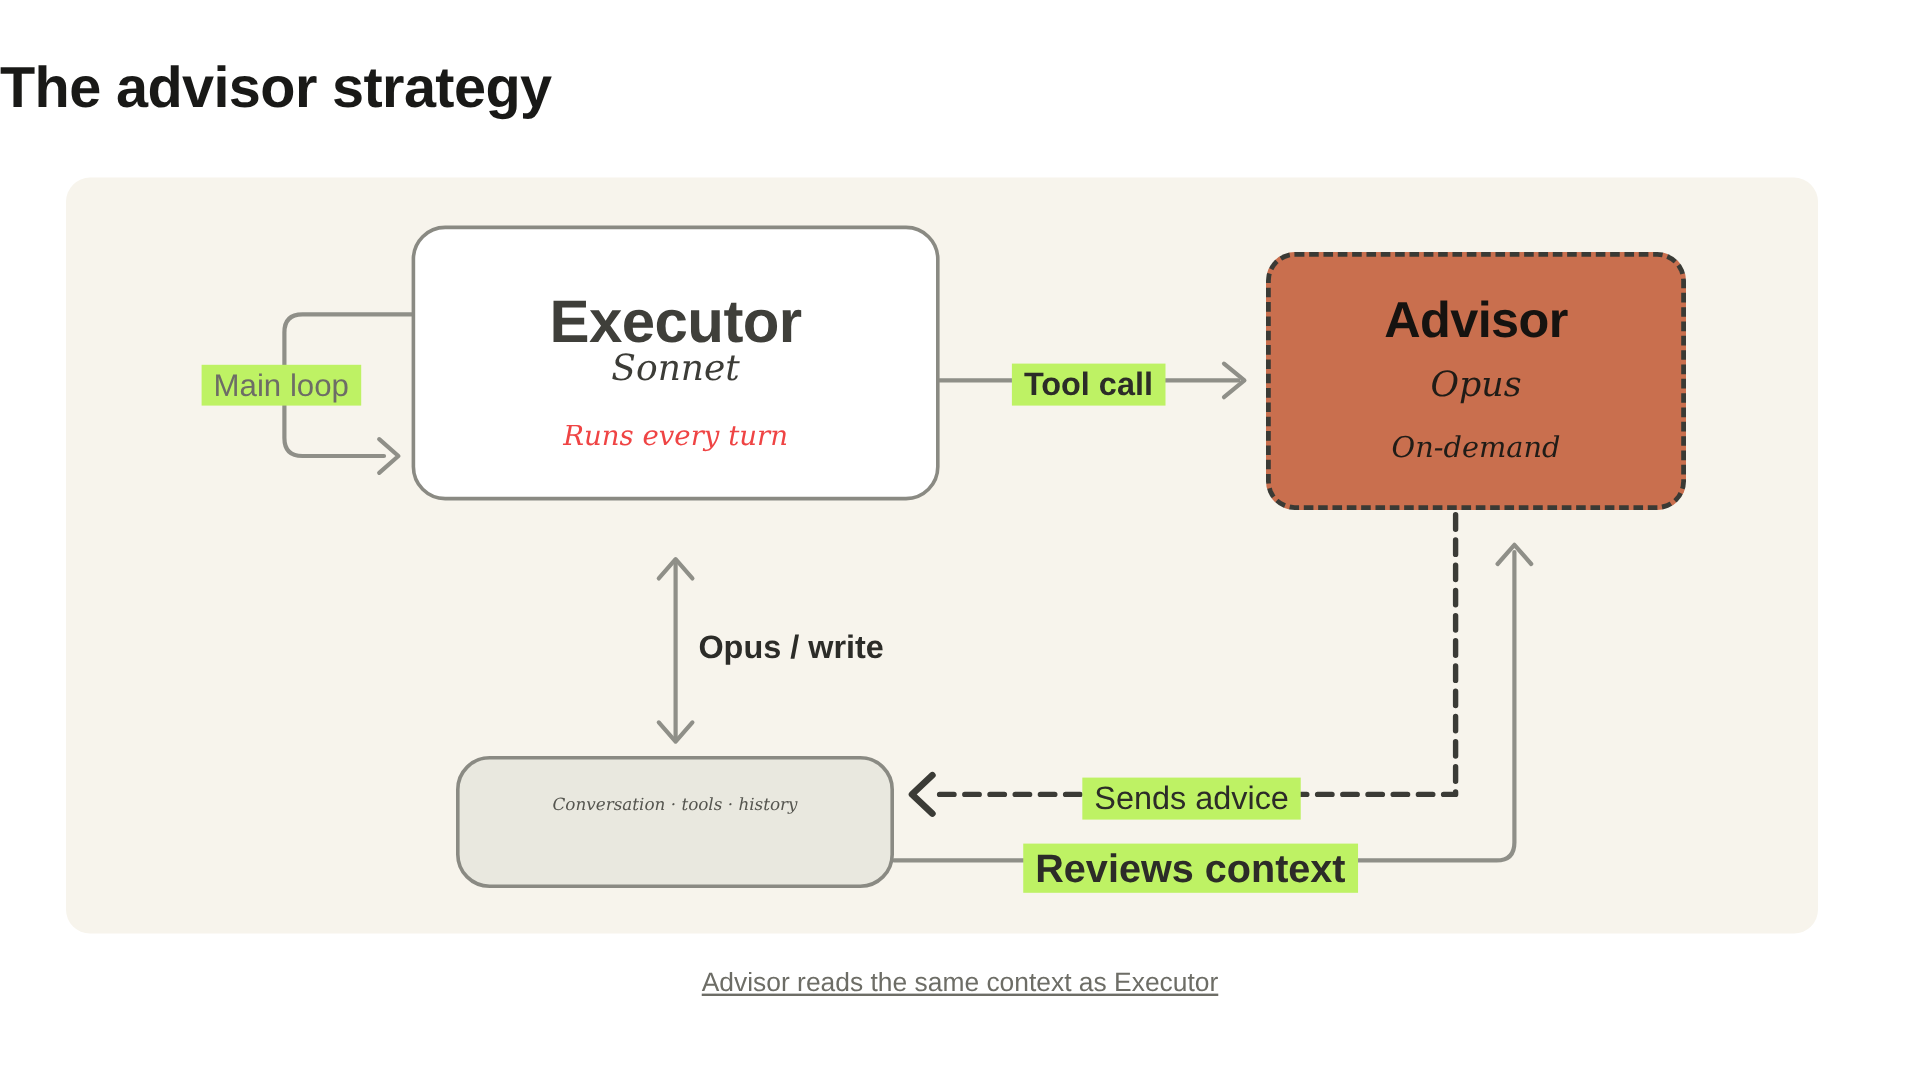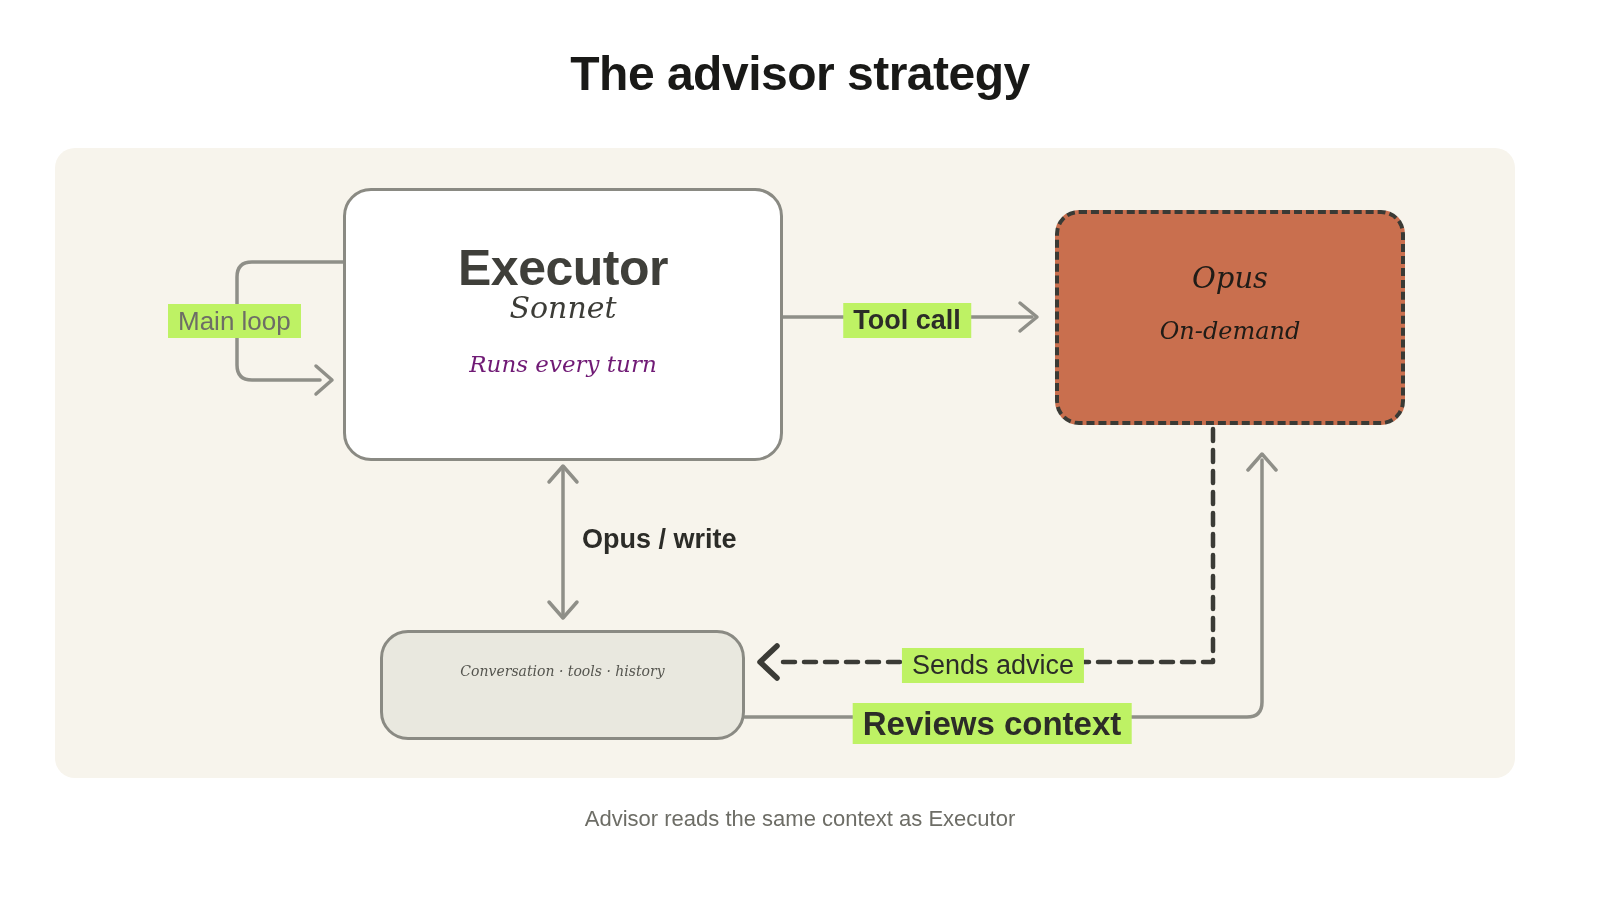--- a/index.html
+++ b/index.html
@@ -2,37 +2,37 @@
 <html><head>
 <meta charset="utf-8">
 <style>
   html,body{margin:0;padding:0;background:#ffffff;}
   .stage{
     position:relative;width:1600px;height:900px;overflow:hidden;
     font-family:"Liberation Sans",sans-serif;background:#ffffff;
   }
   .title{
     position:absolute;left:0;top:46px;width:1600px;margin:0;
-    text-align:center;font-size:48px;font-weight:600;color:#191917;
+    font-size:48px;font-weight:600;color:#191917;
     letter-spacing:-0.5px;
   }
   .panel{
     position:absolute;left:55px;top:148px;width:1460px;height:630px;
     background:#f7f4ec;border-radius:20px;z-index:0;
   }
   .wires{position:absolute;left:0;top:0;width:1600px;height:900px;z-index:1;pointer-events:none;}
   .node{position:absolute;z-index:2;box-sizing:border-box;display:flex;flex-direction:column;align-items:center;text-align:center;}
   .executor{
-    left:343px;top:188px;width:440px;height:273px;background:#ffffff;
+    left:343px;top:188px;width:440px;height:229px;background:#ffffff;
     border:3px solid #8a8a83;border-radius:28px;padding-top:52px;
   }
   .executor-title{font-size:50px;font-weight:700;color:#3f3f3a;line-height:1;letter-spacing:-0.5px;}
   .serif{font-family:"DejaVu Serif","Liberation Serif",serif;font-style:italic;}
   .executor-sub{font-size:30px;color:#3c3c37;line-height:1;}
-  .executor-note{font-size:23px;color:#701a75;margin-top:30px;line-height:1;}
+  .executor-note{font-size:23px;color:#ef4444;margin-top:30px;line-height:1;}
   .advisor{
     left:1055px;top:210px;width:350px;height:215px;background:#c96f4e;
     border:4px dashed #3a3a35;border-radius:24px;padding-top:32px;
   }
   .advisor-title{font-size:42px;font-weight:700;color:#161310;line-height:1;letter-spacing:-0.5px;}
   .advisor-sub{font-size:29px;color:#201c17;margin-top:18px;line-height:1;}
   .advisor-note{font-size:24px;color:#201c17;margin-top:26px;line-height:1;}
   .shared{
     left:380px;top:630px;width:365px;height:110px;background:#e9e8df;
     border:3px solid #8a8a83;border-radius:28px;padding-top:23px;
@@ -41,21 +41,21 @@
   .shared-sub{font-size:14px;color:#55554f;margin-top:8px;line-height:1;}
   .lbl{position:absolute;z-index:3;white-space:nowrap;line-height:1;}
   .lbl-bg{background:#bef264;padding:4px 10px;}
   .lbl-main-loop{left:168px;top:304px;font-size:26px;color:#6d6d66;}
   .lbl-tool-call{left:907px;top:303px;transform:translateX(-50%);font-size:27px;font-weight:700;color:#2c2c28;}
   .lbl-read-write{left:582px;top:526px;font-size:27px;font-weight:700;color:#2c2c28;}
   .lbl-sends-advice{left:993px;top:648px;transform:translateX(-50%);font-size:27px;font-weight:500;color:#2c2c28;text-align:right;}
   .lbl-reviews-context{left:992px;top:703px;transform:translateX(-50%);font-size:33px;font-weight:700;color:#2c2c28;}
   .caption{
     position:absolute;left:0;top:806px;width:1600px;text-align:center;
-    font-size:22px;color:#6d6d66;z-index:2;
+    font-size:22px;color:#6d6d66;z-index:2;text-decoration:underline;
   }
 </style>
 </head>
 <body>
 
 <div class="stage">
 
   <h1 class="title">The advisor strategy</h1>
 
   <div class="panel"></div>
@@ -89,20 +89,21 @@
     </g>
   </svg>
 
   <div class="node executor">
     <div class="executor-title">Executor</div>
     <div class="executor-sub serif">Sonnet</div>
     <div class="executor-note serif">Runs every turn</div>
   </div>
 
   <div class="node advisor">
+    <div class="advisor-title">Advisor</div>
     <div class="advisor-sub serif">Opus</div>
     <div class="advisor-note serif">On-demand</div>
   </div>
 
   <div class="node shared">
     <div class="shared-sub serif">Conversation · tools · history</div>
   </div>
 
   <div class="lbl lbl-bg lbl-main-loop">Main loop</div>
   <div class="lbl lbl-bg lbl-tool-call">Tool call</div>

